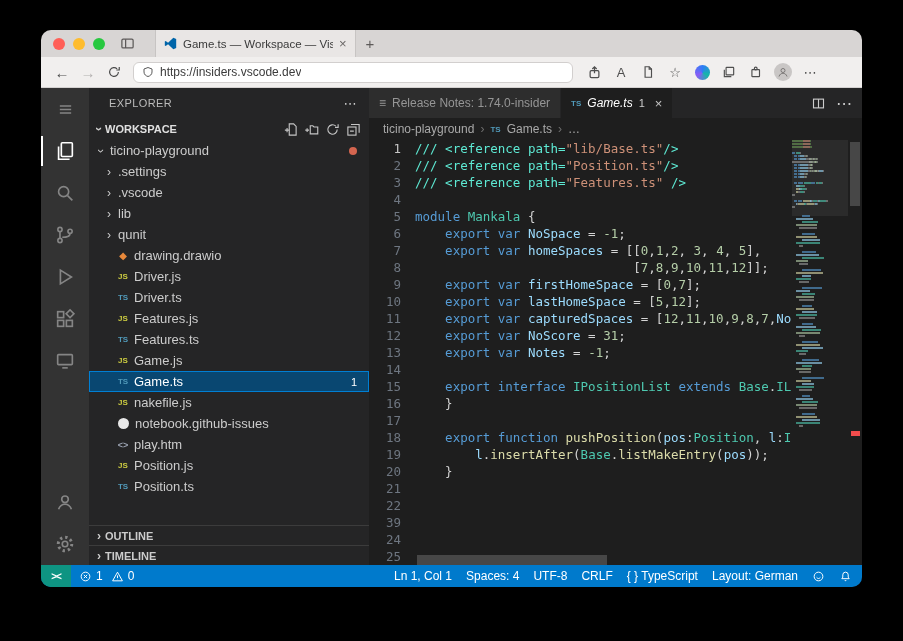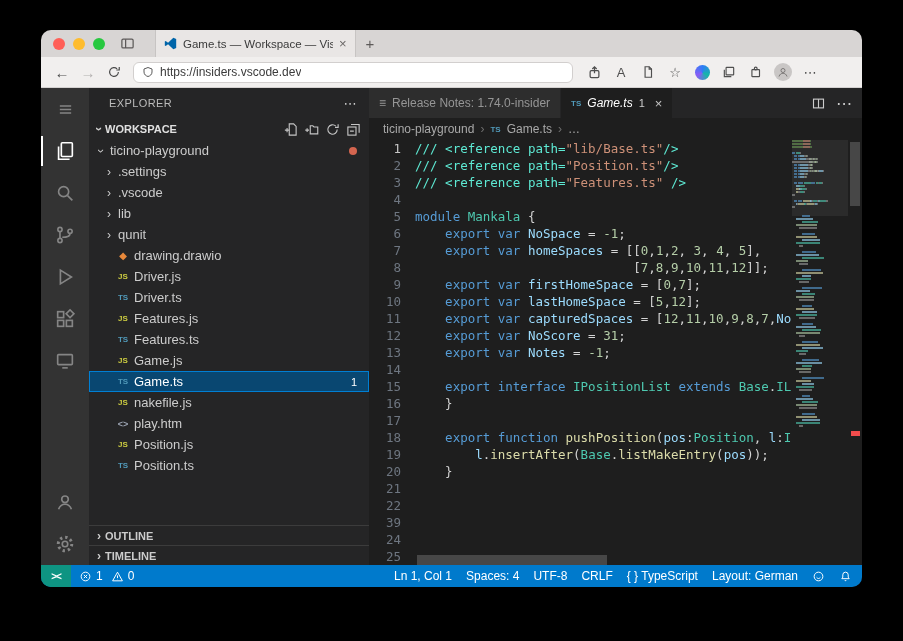--- a/index.html
+++ b/index.html
@@ -345,20 +345,25 @@
             <span class="tlabel">Game.ts</span>
             <span class="tbadge">1</span>
           </div>
           <div class="tree-row" style="padding-left: 14px;">
             <span class="chev"></span>
             <span class="ficon js">JS</span>
             <span class="tlabel">nakefile.js</span>
           </div>
           <div class="tree-row" style="padding-left: 14px;">
             <span class="chev"></span>
+            <span class="ficon github"></span>
+            <span class="tlabel">notebook.github-issues</span>
+          </div>
+          <div class="tree-row" style="padding-left: 14px;">
+            <span class="chev"></span>
             <span class="ficon html">&lt;&gt;</span>
             <span class="tlabel">play.htm</span>
           </div>
           <div class="tree-row" style="padding-left: 14px;">
             <span class="chev"></span>
             <span class="ficon js">JS</span>
             <span class="tlabel">Position.js</span>
           </div>
           <div class="tree-row" style="padding-left: 14px;">
             <span class="chev"></span>

